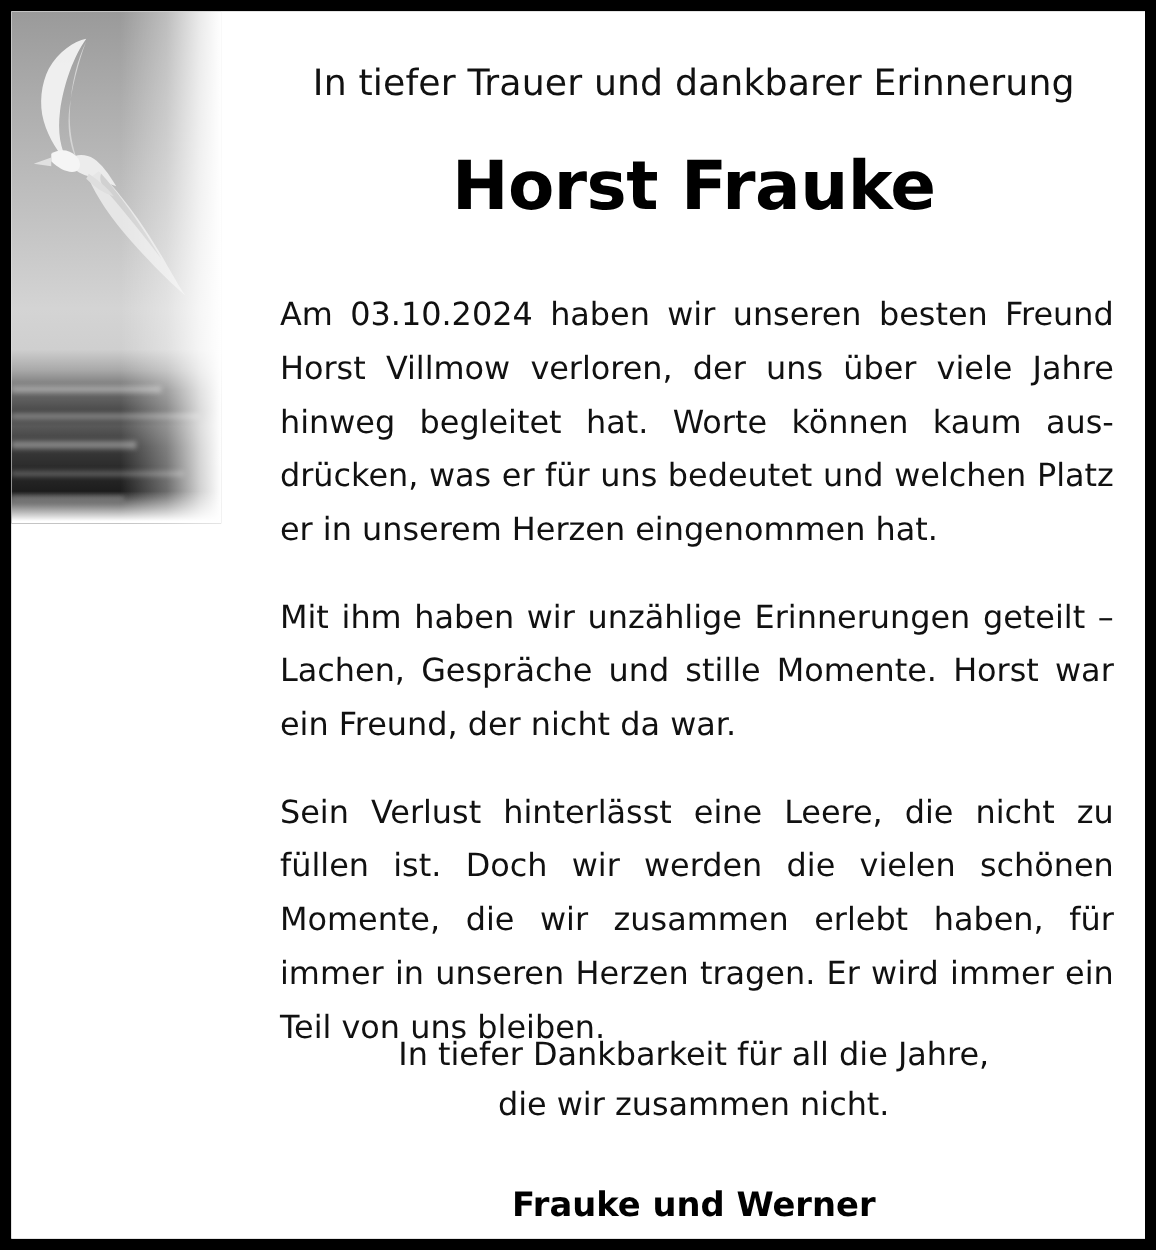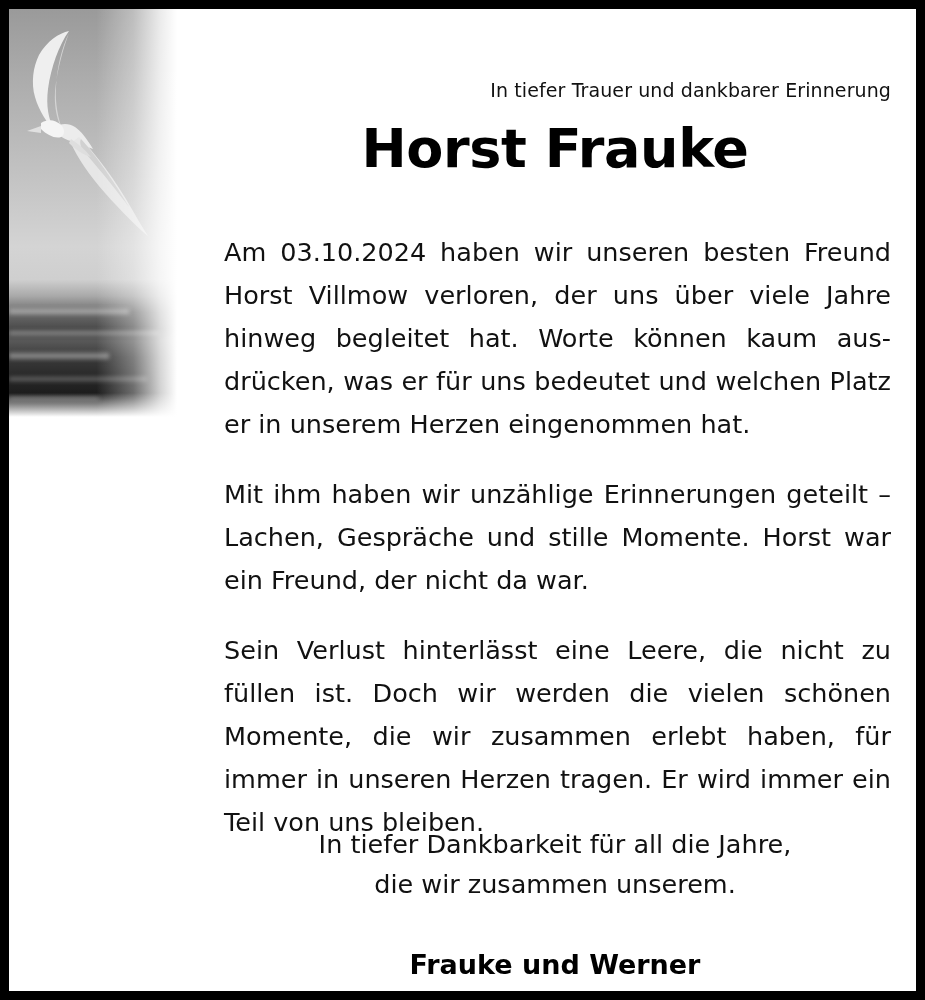--- a/index.html
+++ b/index.html
@@ -105,25 +105,24 @@
     top: 0;
     width: 672px;
     height: 100%;
   }
 
   .kicker {
     position: absolute;
     top: 40px;
     left: 0;
     width: 672px;
-    text-align: right;
-    font-size: 19px;
+    text-align: center;
+    font-size: 29px;
     color: #111111;
     letter-spacing: 0.1px;
-    margin-top: 30px;
   }
 
   .name {
     position: absolute;
     top: 108px;
     left: 0;
     width: 672px;
     text-align: center;
     font-size: 54px;
     font-weight: bold;
@@ -211,20 +210,20 @@
       <div class="name">Horst Frauke</div>
 
       <div class="body">
         <p class="para">Am 03.10.2024 haben wir unseren besten Freund Horst Villmow verloren, der uns über viele Jahre hinweg begleitet hat. Worte können kaum aus-drücken, was er für uns bedeutet und welchen Platz er in unserem Herzen eingenommen hat.</p>
         <p class="para">Mit ihm haben wir unzählige Erinnerungen geteilt – Lachen, Gespräche und stille Momente. Horst war ein Freund, der nicht da war.</p>
         <p class="para">Sein Verlust hinterlässt eine Leere, die nicht zu füllen ist. Doch wir werden die vielen schönen Momente, die wir zusammen erlebt haben, für immer in unseren Herzen tragen. Er wird immer ein Teil von uns bleiben.</p>
       </div>
 
       <div class="closing">
         <div>In tiefer Dankbarkeit für all die Jahre,</div>
-        <div>die wir zusammen unserem.</div>
+        <div>die wir zusammen nicht.</div>
       </div>
 
       <div class="signature">Frauke und Werner</div>
     </div>
 
   </div>
 </div>
 
 </body></html>

